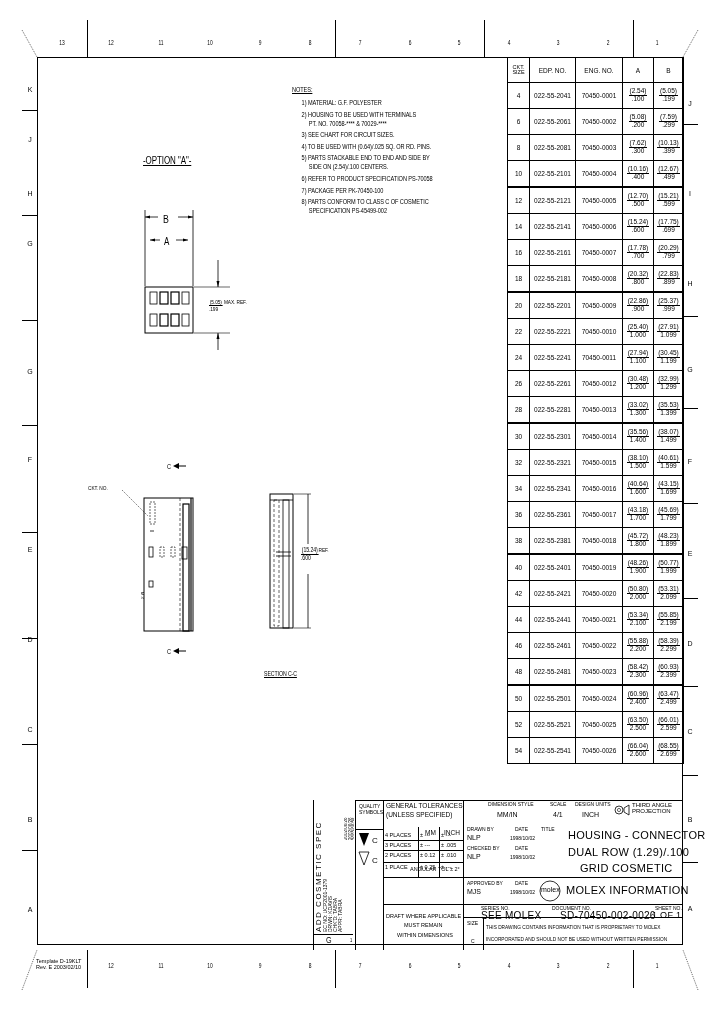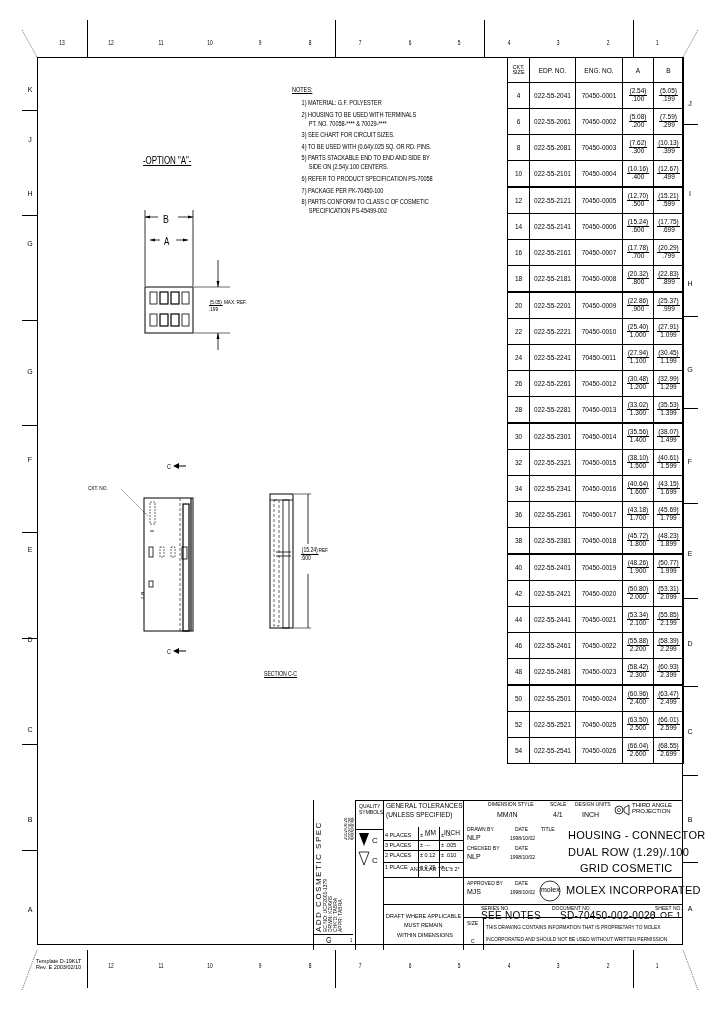--- a/index.html
+++ b/index.html
@@ -515,24 +515,24 @@
 <div class="tb small" style="left:510px;top:889px;">1998/10/02</div>
 
 <div class="tb big" style="left:568px;top:829px;">HOUSING - CONNECTOR</div>
 <div class="tb big" style="left:568px;top:846px;">DUAL ROW (1.29)/.100</div>
 <div class="tb big" style="left:580px;top:862px;">GRID COSMETIC</div>
 
 <svg style="left:538px;top:878px;width:24px;height:24px;">
   <ellipse cx="12" cy="13" rx="10" ry="10" fill="none" stroke="#000" stroke-width="0.8"></ellipse>
 </svg>
 <div class="tb" style="left:541px;top:886px;font-size:7px;">molex</div>
-<div class="tb big" style="left:566px;top:884px;">MOLEX INCORPORATED</div>
+<div class="tb big" style="left:566px;top:884px;">MOLEX INFORMATION</div>
 
 <div class="tb small" style="left:481px;top:905px;">SERIES NO.</div>
-<div class="tb big" style="left:481px;top:910px;font-size:10px;">SEE NOTES</div>
+<div class="tb big" style="left:481px;top:910px;font-size:10px;">SEE MOLEX</div>
 <div class="tb small" style="left:552px;top:905px;">DOCUMENT NO.</div>
 <div class="tb big" style="left:560px;top:910px;font-size:10px;">SD-70450-002-0026</div>
 <div class="tb small" style="left:655px;top:905px;">SHEET NO.</div>
 <div class="tb big" style="left:652px;top:910px;font-size:9px;">1 OF 1</div>
 
 <div class="tb small" style="left:467px;top:920px;">SIZE</div>
 <div class="tb small" style="left:471px;top:938px;">C</div>
 <div class="tb" style="left:486px;top:924px;font-size:5.8px;transform:scaleX(0.82);transform-origin:left top;">THIS DRAWING CONTAINS INFORMATION THAT IS PROPRIETARY TO MOLEX</div>
 <div class="tb" style="left:486px;top:936px;font-size:5.8px;transform:scaleX(0.82);transform-origin:left top;">INCORPORATED AND SHOULD NOT BE USED WITHOUT WRITTEN PERMISSION</div>
 

